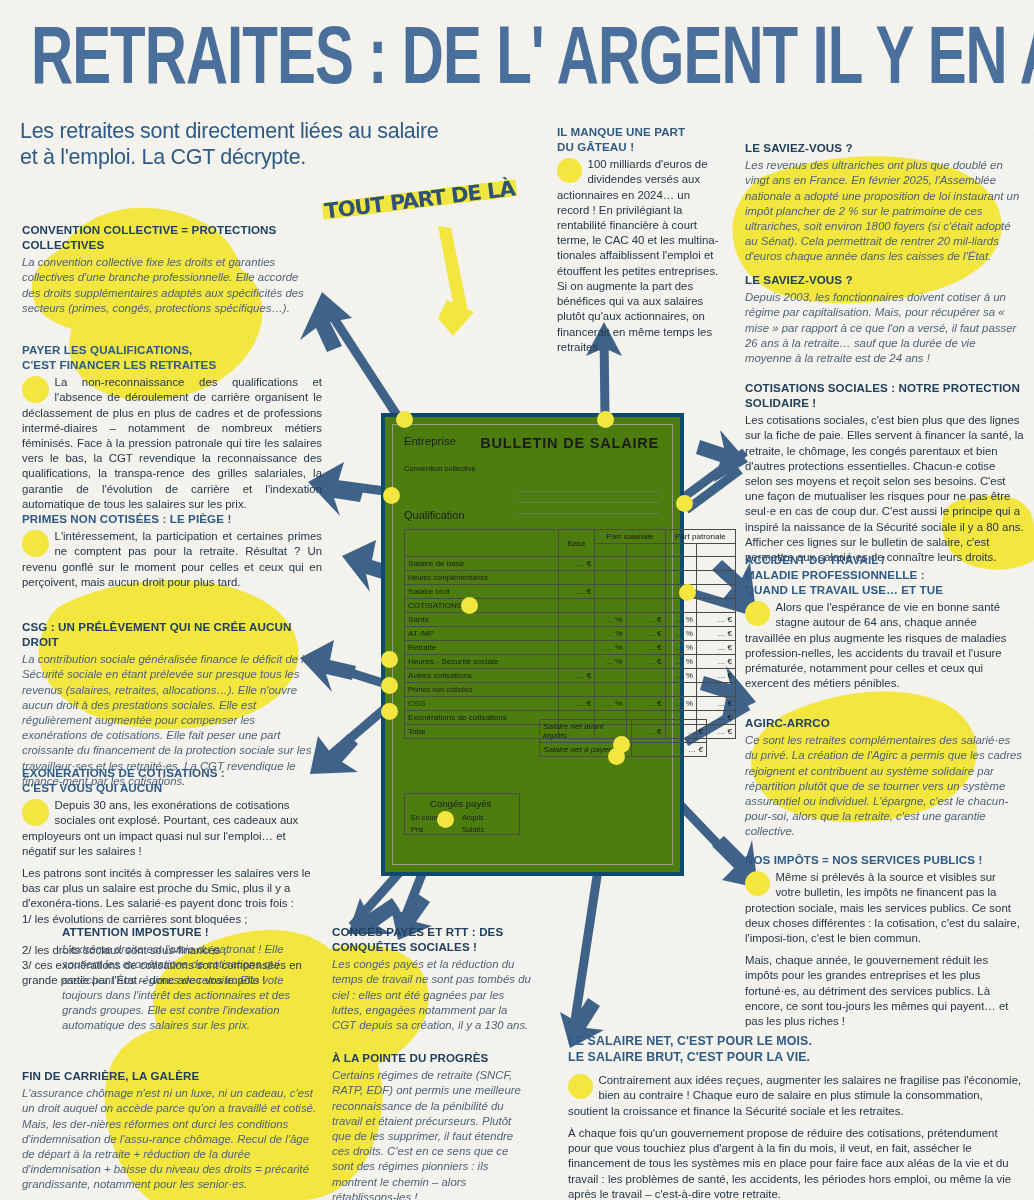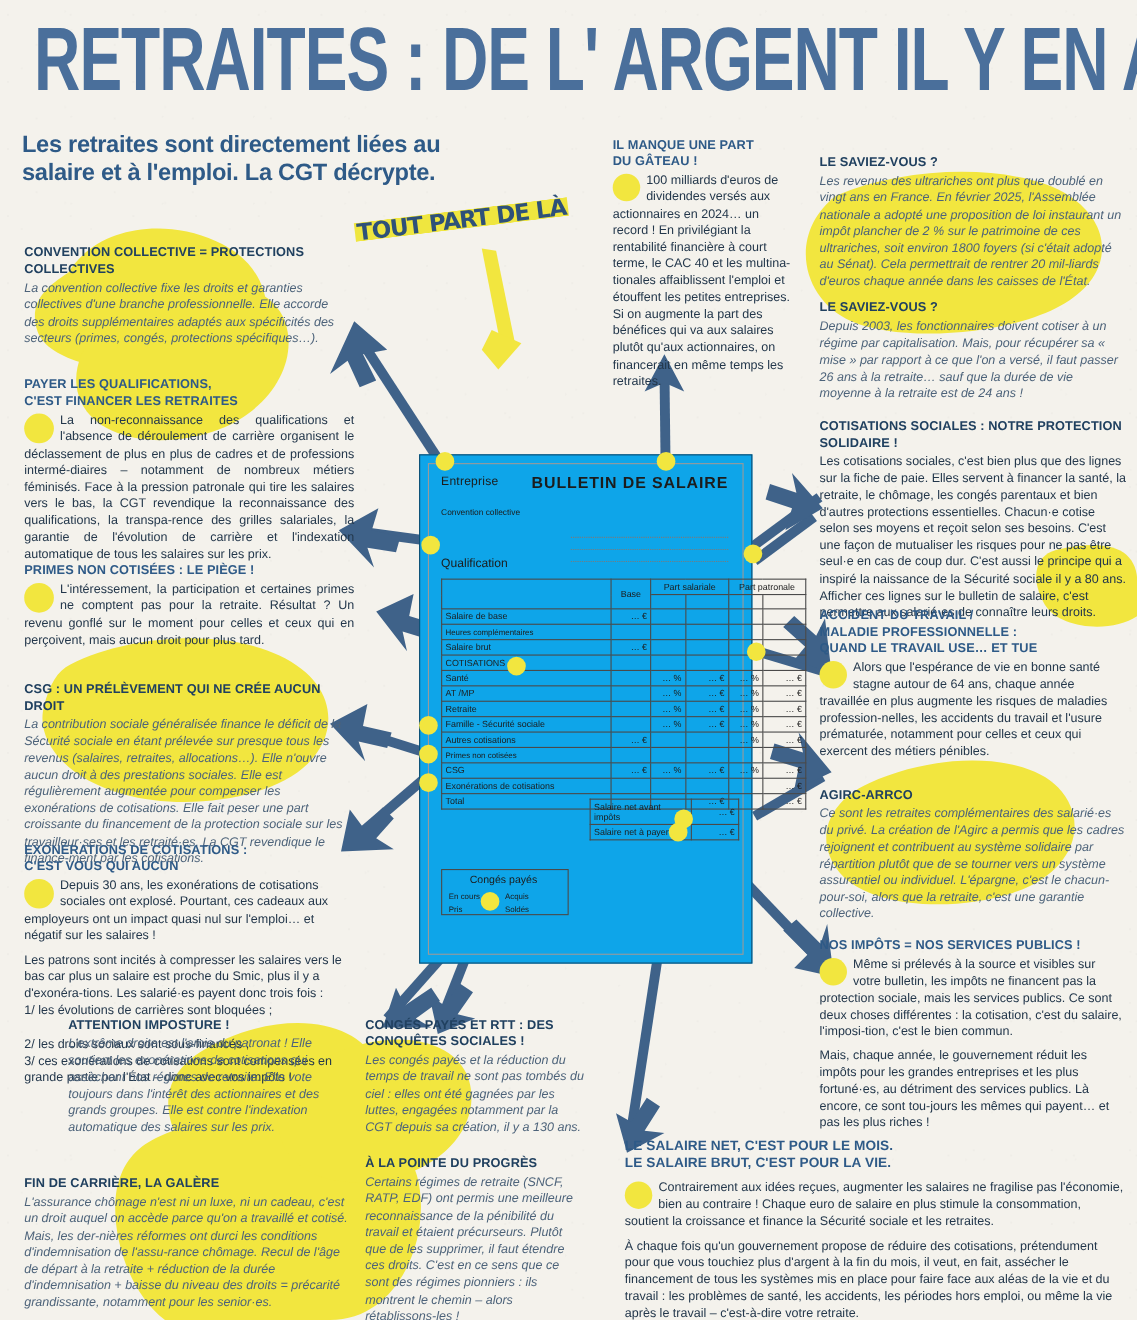--- a/index.html
+++ b/index.html
@@ -44,21 +44,21 @@
     transform: scaleY(1.32) scaleX(0.94);
     transform-origin: center top;
     white-space: nowrap;
   }
 
   
   #subtitle {
     position: absolute;
     left: 20px; top: 118px; width: 430px;
     font-size: 21.5px;
-    font-weight: 700;
+    font-weight: 400;
     line-height: 1.22;
     color: #2e5a87;
     letter-spacing: -0.3px;
   }
 
   
   #handwriting {
     position: absolute;
     left: 322px; top: 188px;
     font-family: "DejaVu Sans", sans-serif;
@@ -109,22 +109,22 @@
     margin: 1px 7px 0 0;
     shape-outside: circle(50%);
   }
   .dot.sm { width: 25px; height: 25px; }
 
   
   #payslip {
     position: absolute;
     left: 381px; top: 413px;
     width: 303px; height: 463px;
-    background: #0ea5e9;
-    border: 1px solid #0c4a6e;
+    background: #4d7c0f;
+    border: 4px solid #0c4a6e;
     z-index: 5;
     font-size: 8px;
     color: #1c1c1c;
   }
   #payslip .ps-inner { position: absolute; inset: 7px; border: 1px solid #9a9a9a; padding: 10px 11px; }
   #ps-entreprise { font-size: 11px; letter-spacing: .2px; }
   #ps-doctitle {
     position: absolute; right: 13px; top: 10px;
     font-size: 14.5px; font-weight: 700; letter-spacing: .8px;
   }
@@ -146,22 +146,22 @@
     height: 13px;
     color: #1c1c1c;
   }
   table.ps-table th { text-align: center; font-size: 8.1px; }
   .c-label { width: 118px; }
   .c-base  { width: 28px; text-align: right; }
   .c-n     { width: 24px; text-align: right; }
   .c-e     { width: 30px; text-align: right; }
 
   #ps-net {
-    position: absolute; left: 146px; top: 304px; width: 136px;
-    border-collapse: collapse; font-size: 8.1px;
+    position: absolute; left: 146px; top: 294px; width: 168px;
+    border-collapse: collapse; font-size: 8.1px; font-style: italic;
   }
   #ps-net td { border: 1px solid #4a4a4a; padding: 2px 3px; height: 14px; }
   #ps-net .lbl { width: 92px; }
   #ps-net .val { text-align: right; }
 
   #ps-conges {
     position: absolute; left: 11px; top: 368px;
     width: 116px; height: 42px;
     border: 1px solid #4a4a4a;
     padding: 4px 6px;
@@ -434,21 +434,21 @@
             </tr>
             <tr>
               <td class="c-label">Retraite</td>
               <td class="c-base"></td>
               <td class="c-n">… %</td>
               <td class="c-e">… €</td>
               <td class="c-n">… %</td>
               <td class="c-e">… €</td>
             </tr>
             <tr>
-              <td class="c-label">Famille - Sécurité sociale</td>
+              <td class="c-label">Heures - Sécurité sociale</td>
               <td class="c-base"></td>
               <td class="c-n">… %</td>
               <td class="c-e">… €</td>
               <td class="c-n">… %</td>
               <td class="c-e">… €</td>
             </tr>
             <tr>
               <td class="c-label">Autres cotisations</td>
               <td class="c-base">… €</td>
               <td class="c-n"></td>

